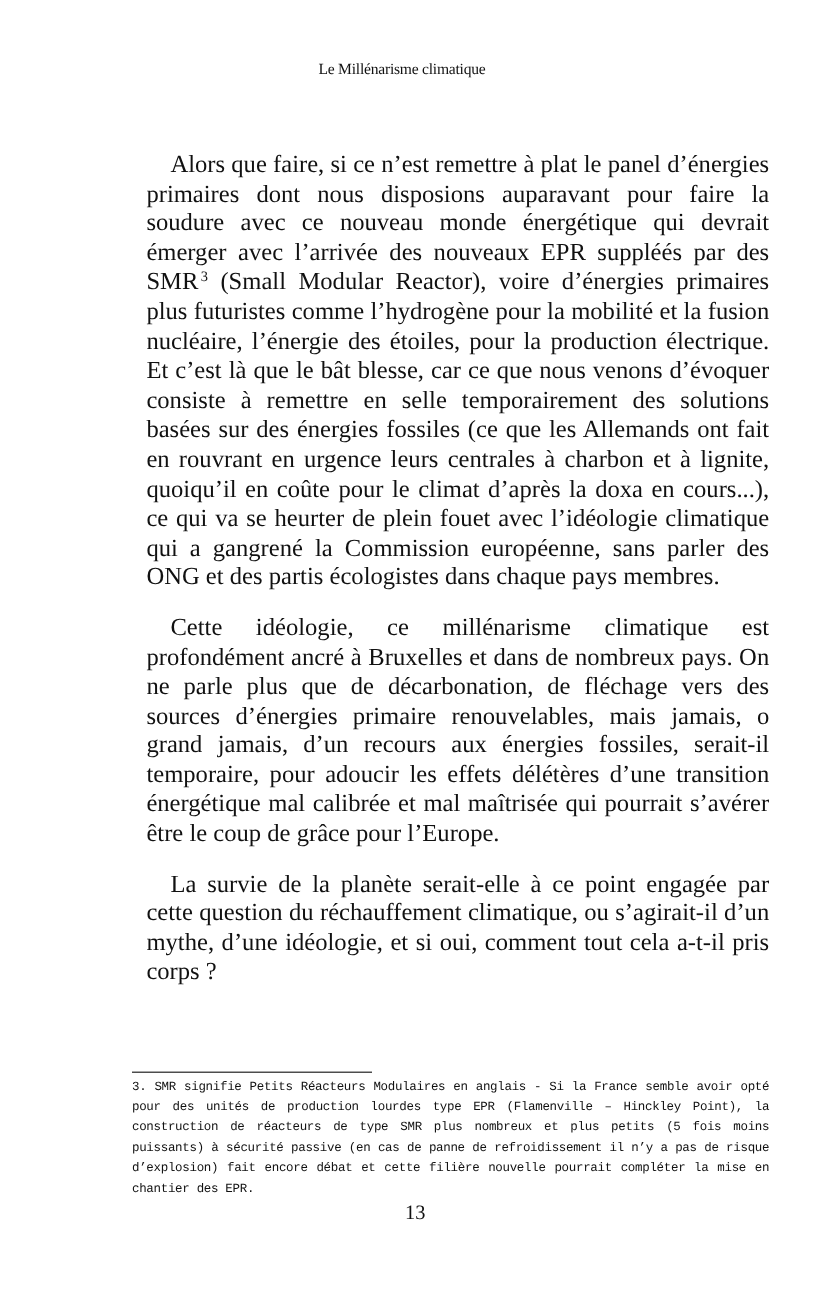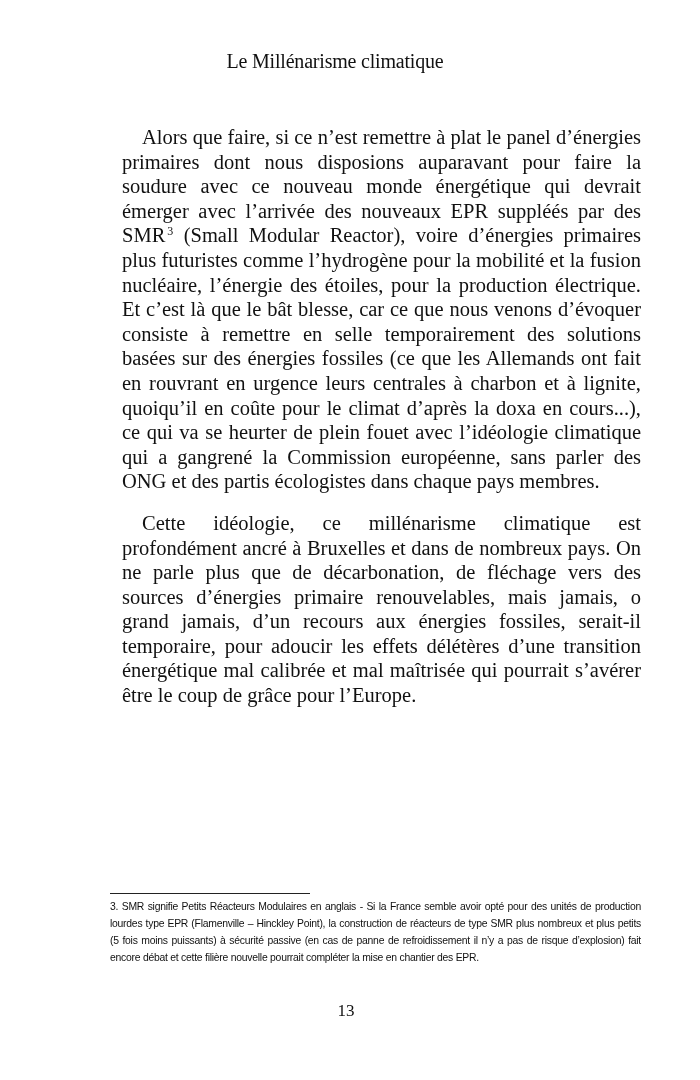--- a/index.html
+++ b/index.html
@@ -14,21 +14,21 @@
       overflow: hidden;
       color: #111111;
     }
     .running-header {
       position: absolute;
       top: 50px;
       left: 0;
       width: 670px;
       text-align: center;
       font-family: "Liberation Serif", "DejaVu Serif", serif;
-      font-size: 20px;
+      font-size: 13px;
       letter-spacing: -0.2px;
     }
     .body-text {
       position: absolute;
       top: 125px;
       left: 110px;
       width: 531px;
       font-family: "Liberation Serif", "DejaVu Serif", serif;
       font-size: 20.5px;
       line-height: 24.6px;
@@ -52,21 +52,21 @@
       left: 110px;
       width: 200px;
       height: 0;
       border-top: 1px solid #222222;
     }
     .footnote {
       position: absolute;
       top: 898px;
       left: 110px;
       width: 531px;
-      font-family: Liberation Sans, sans-serif;
+      font-family: Liberation Mono, monospace;
       font-size: 10.4px;
       line-height: 17px;
       text-align: justify;
       letter-spacing: -0.25px;
     }
     .page-number {
       position: absolute;
       top: 1001px;
       left: 0;
       width: 692px;
@@ -76,19 +76,20 @@
     }
   </style>
 </head>
 <body>
 
 <div class="running-header">Le Millénarisme climatique</div>
 
 <div class="body-text">
   <p><span>Alors que faire, si ce n’est remettre à plat le panel d’énergies primaires dont nous disposions auparavant pour faire la soudure avec ce nouveau monde énergétique qui devrait émerger avec l’arrivée des nouveaux EPR suppléés par des SMR</span><sup class="fn-ref">3</sup><span> (Small Modular Reactor), voire d’énergies primaires plus futuristes comme l’hydrogène pour la mobilité et la fusion nucléaire, l’énergie des étoiles, pour la production électrique. Et c’est là que le bât blesse, car ce que nous venons d’évoquer consiste à remettre en selle temporairement des solutions basées sur des énergies fossiles (ce que les Allemands ont fait en rouvrant en urgence leurs centrales à charbon et à lignite, quoiqu’il en coûte pour le climat d’après la doxa en cours...), ce qui va se heurter de plein fouet avec l’idéologie climatique qui a gangrené la Commission européenne, sans parler des ONG et des partis écologistes dans chaque pays membres.</span></p>
   <p>Cette idéologie, ce millénarisme climatique est profondément ancré à Bruxelles et dans de nombreux pays. On ne parle plus que de décarbonation, de fléchage vers des sources d’énergies primaire renouvelables, mais jamais, o grand jamais, d’un recours aux énergies fossiles, serait-il temporaire, pour adoucir les effets délétères d’une transition énergétique mal calibrée et mal maîtrisée qui pourrait s’avérer être le coup de grâce pour l’Europe.</p>
+  <p>La survie de la planète serait-elle à ce point engagée par cette question du réchauffement climatique, ou s’agirait-il d’un mythe, d’une idéologie, et si oui, comment tout cela a-t-il pris corps ?</p>
 </div>
 
 <div class="footnote-rule"></div>
 
 <div class="footnote"><span>3.</span><span> SMR signifie Petits Réacteurs Modulaires en anglais - Si la France semble avoir opté pour des unités de production lourdes type EPR (Flamenville – Hinckley Point), la construction de réacteurs de type SMR plus nombreux et plus petits (5 fois moins puissants) à sécurité passive (en cas de panne de refroidissement il n’y a pas de risque d’explosion) fait encore débat et cette filière nouvelle pourrait compléter la mise en chantier des EPR.</span></div>
 
 <div class="page-number">13</div>
 
 </body></html>

